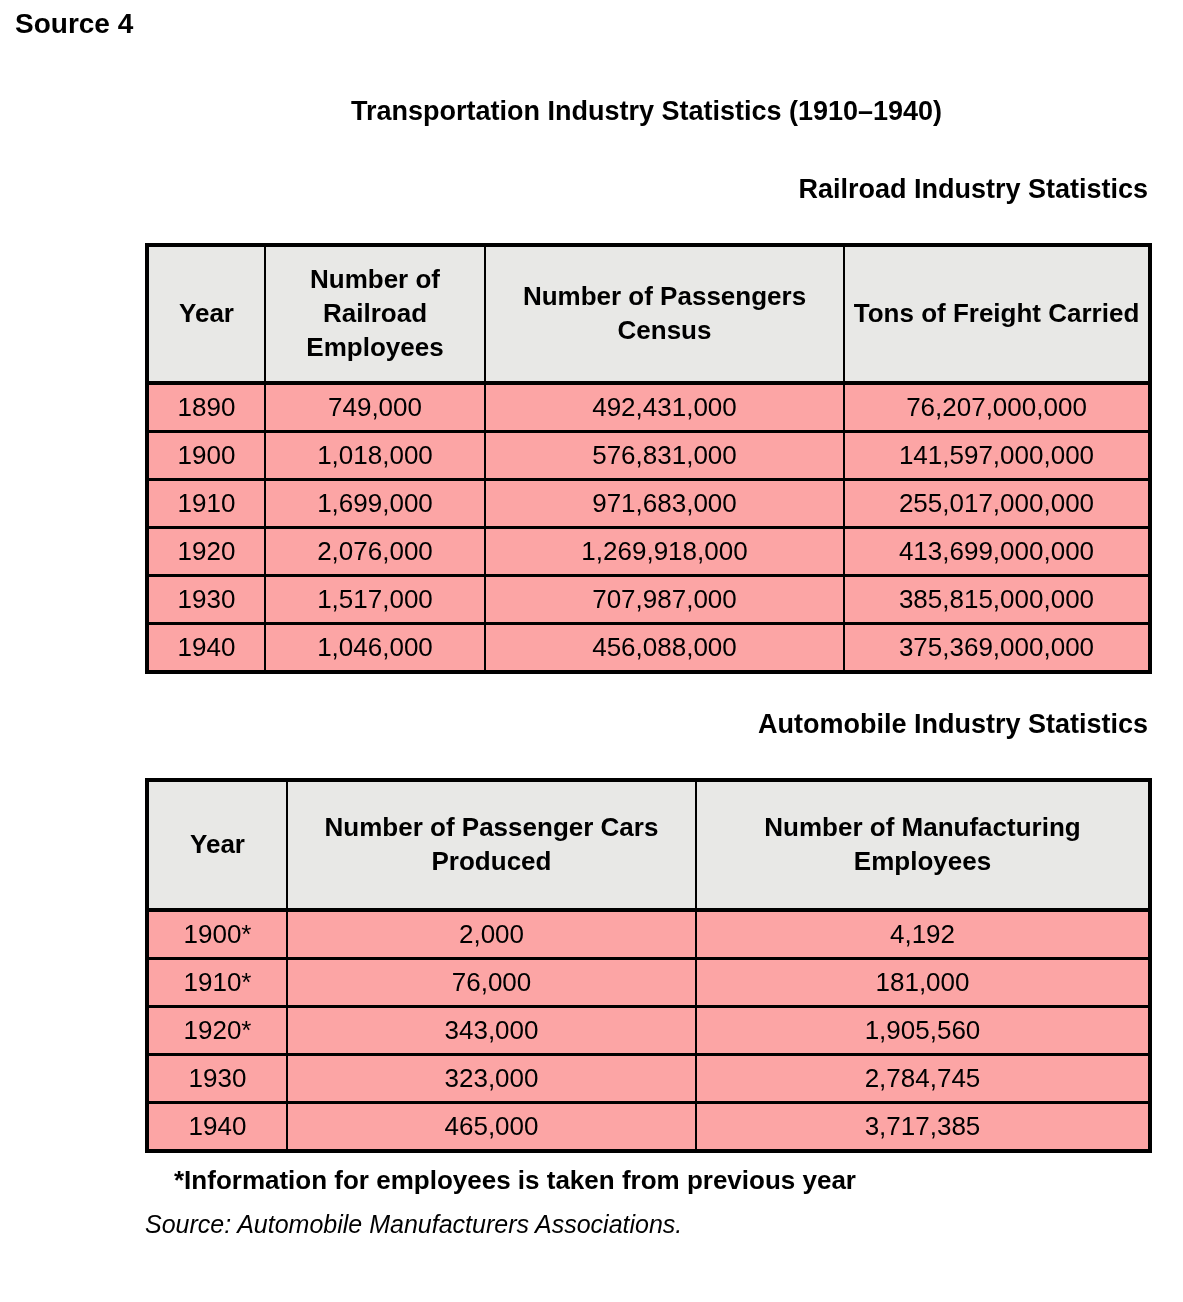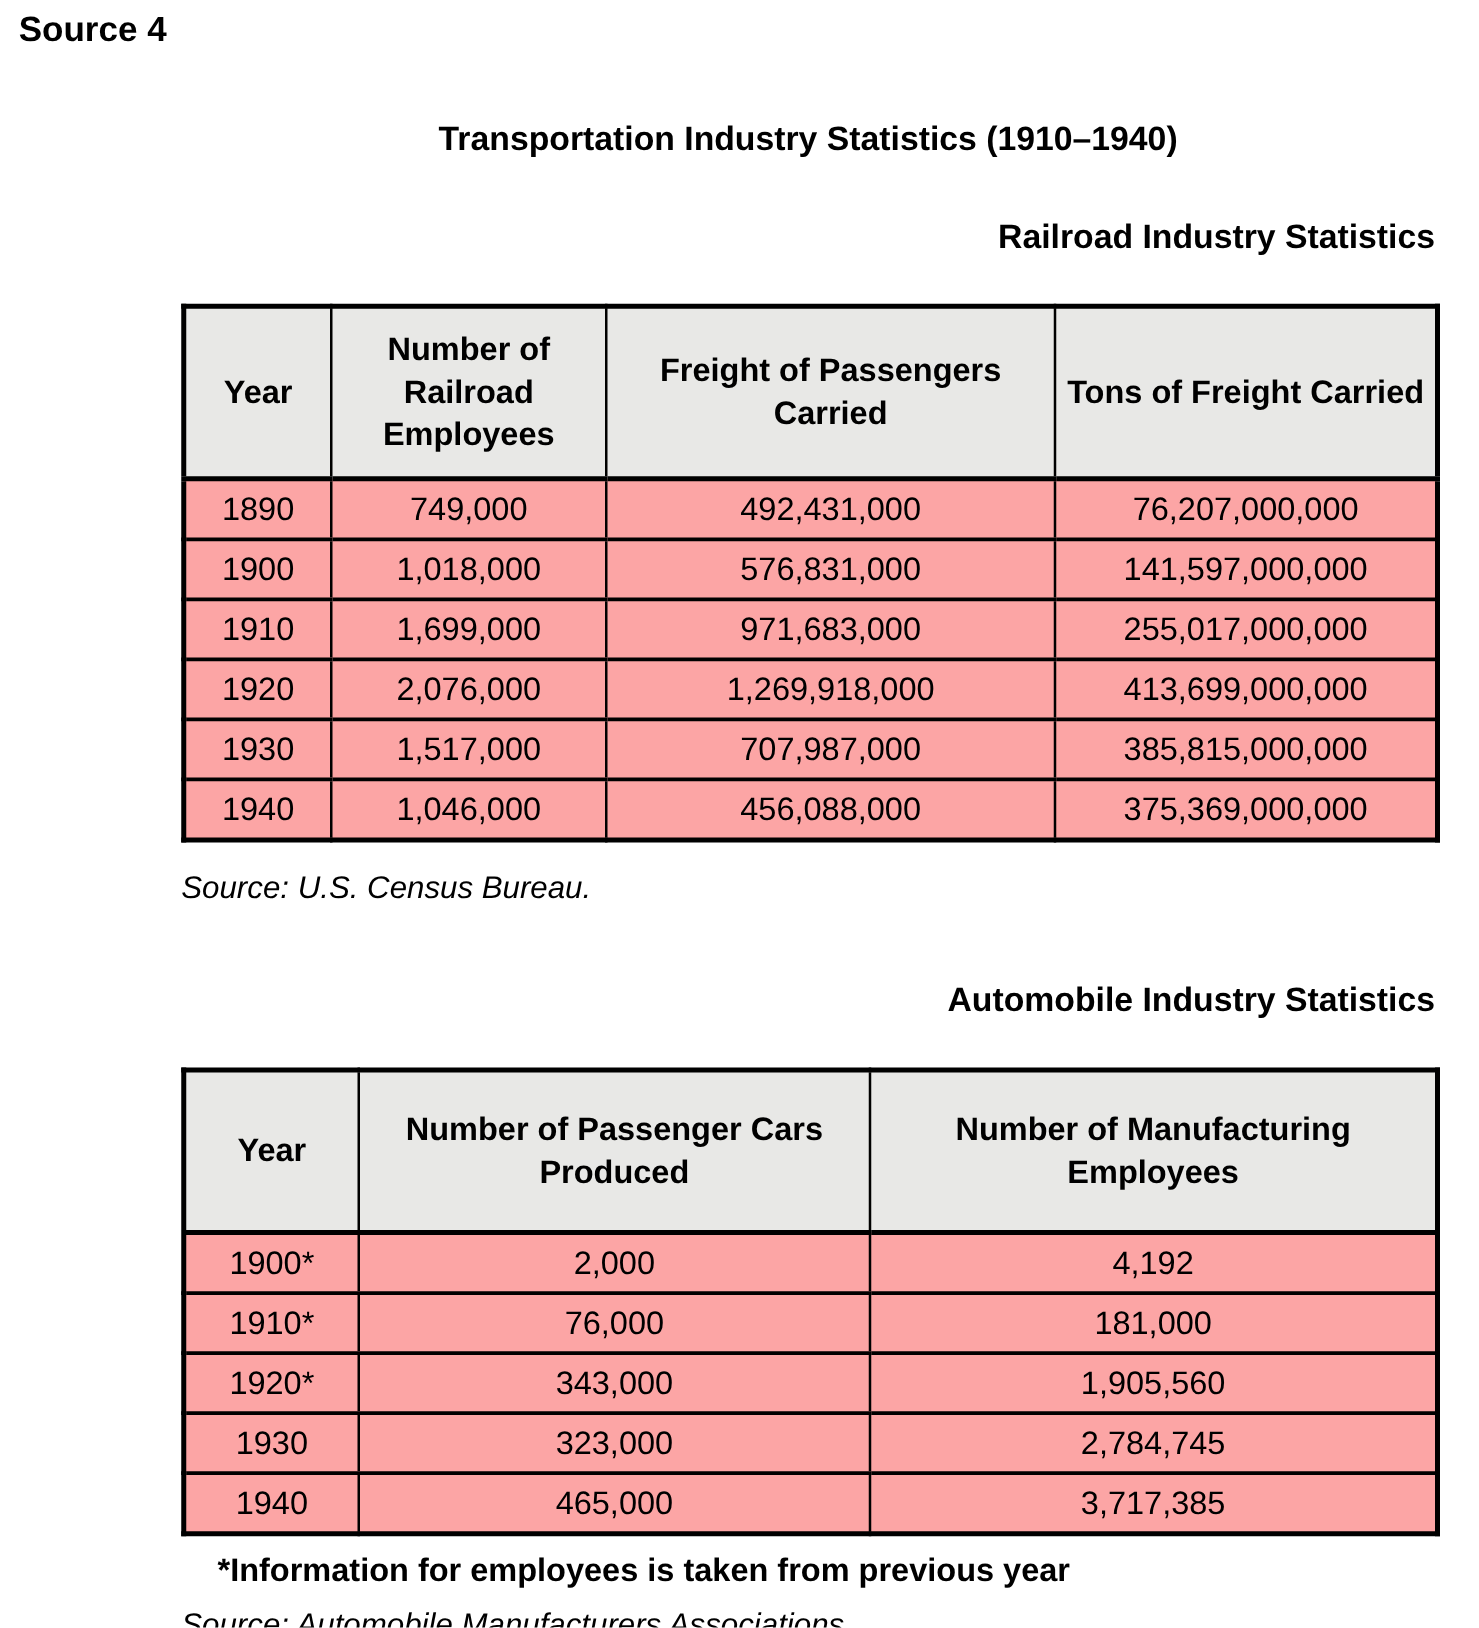--- a/index.html
+++ b/index.html
@@ -34,21 +34,21 @@
     text-align: center;
     font-size: 27px;
     font-weight: bold;
   }
   .table-title {
     text-align: right;
     font-size: 27px;
     font-weight: bold;
   }
   .railroad-title { margin-top: 47px; }
-  .auto-title { margin-top: 60px; }
+  .auto-title { margin-top: 35px; }
 
   table.stats-table {
     border-collapse: collapse;
     table-layout: fixed;
     border: 4px solid #000000;
     margin-top: 38px;
     width: 1003px;
   }
   table.stats-table th,
   table.stats-table td {
@@ -112,21 +112,21 @@
       <colgroup>
         <col style="width:118px">
         <col style="width:220px">
         <col style="width:359px">
         <col style="width:306px">
       </colgroup>
       <thead>
         <tr>
           <th>Year</th>
           <th>Number of Railroad Employees</th>
-          <th>Freight of Passengers Carried</th>
+          <th>Number of Passengers Census</th>
           <th>Tons of Freight Carried</th>
         </tr>
       </thead>
       <tbody>
         <tr>
           <td>1890</td>
           <td>749,000</td>
           <td>492,431,000</td>
           <td>76,207,000,000</td>
         </tr>
@@ -156,21 +156,20 @@
         </tr>
         <tr>
           <td>1940</td>
           <td>1,046,000</td>
           <td>456,088,000</td>
           <td>375,369,000,000</td>
         </tr>
       </tbody>
     </table>
 
-    <div class="source-note">Source: U.S. Census Bureau.</div>
 
     <div class="table-title auto-title">Automobile Industry Statistics</div>
 
     <table class="stats-table" id="auto-table">
       <colgroup>
         <col style="width:140px">
         <col style="width:409px">
         <col style="width:454px">
       </colgroup>
       <thead>

